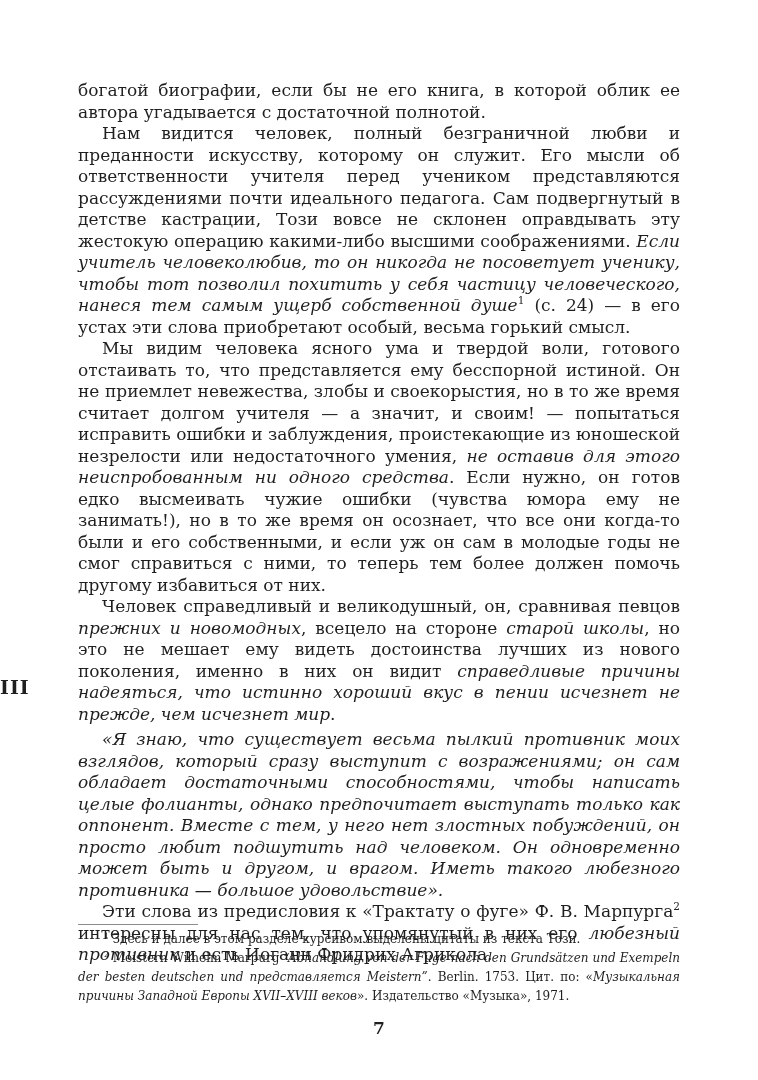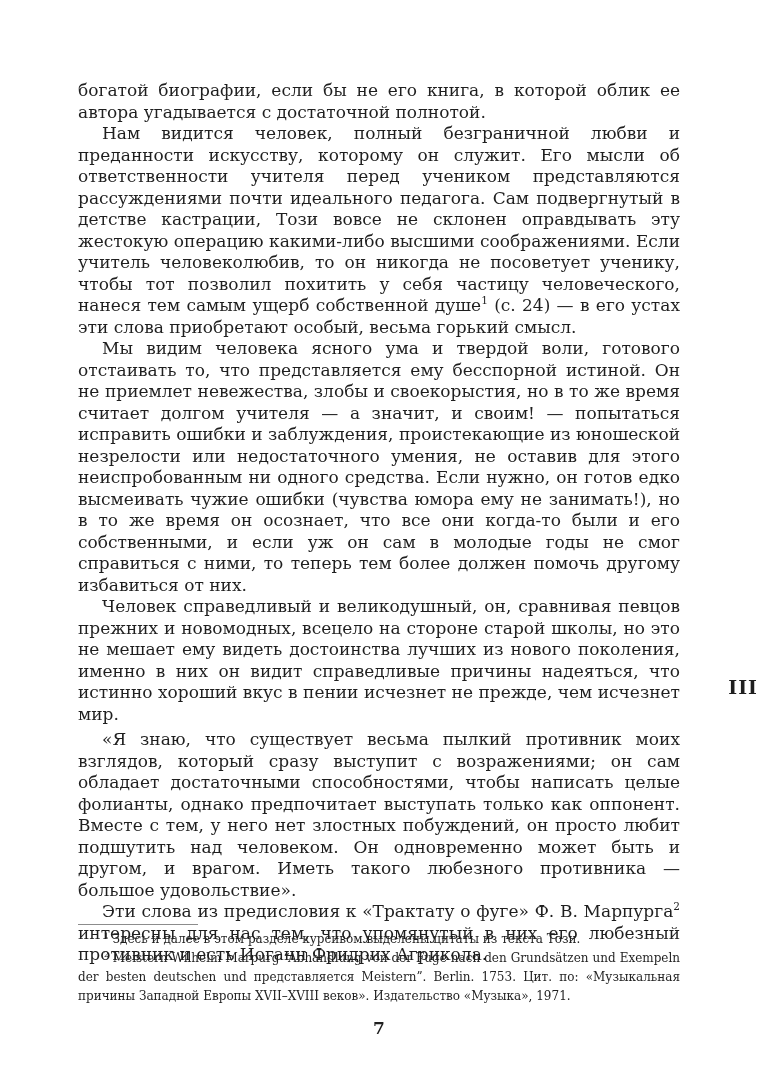--- a/index.html
+++ b/index.html
@@ -28,33 +28,33 @@
     line-height: 21.5px;
     text-align: justify;
   }
   .block-before { top: 80px; }
   .block-after  { top: 729px; }
   .para {
     margin: 0;
     text-indent: 24px;
   }
   .para.noindent { text-indent: 0; }
-  .it { }
+  .it { font-style: italic; }
   sup {
     font-size: 0.62em;
     line-height: 0;
     vertical-align: super;
   }
   .section-heading {
     position: absolute;
     top: 676px;
     left: 0;
     width: 758px;
     margin: 0;
-    text-align: right;
+    text-align: left;
     font-size: 19px;
     font-weight: bold;
     letter-spacing: 1px;
     color: #1f1f1f;
   }
   .footnotes {
     position: absolute;
     top: 924px;
     left: 78px;
     width: 602px;

